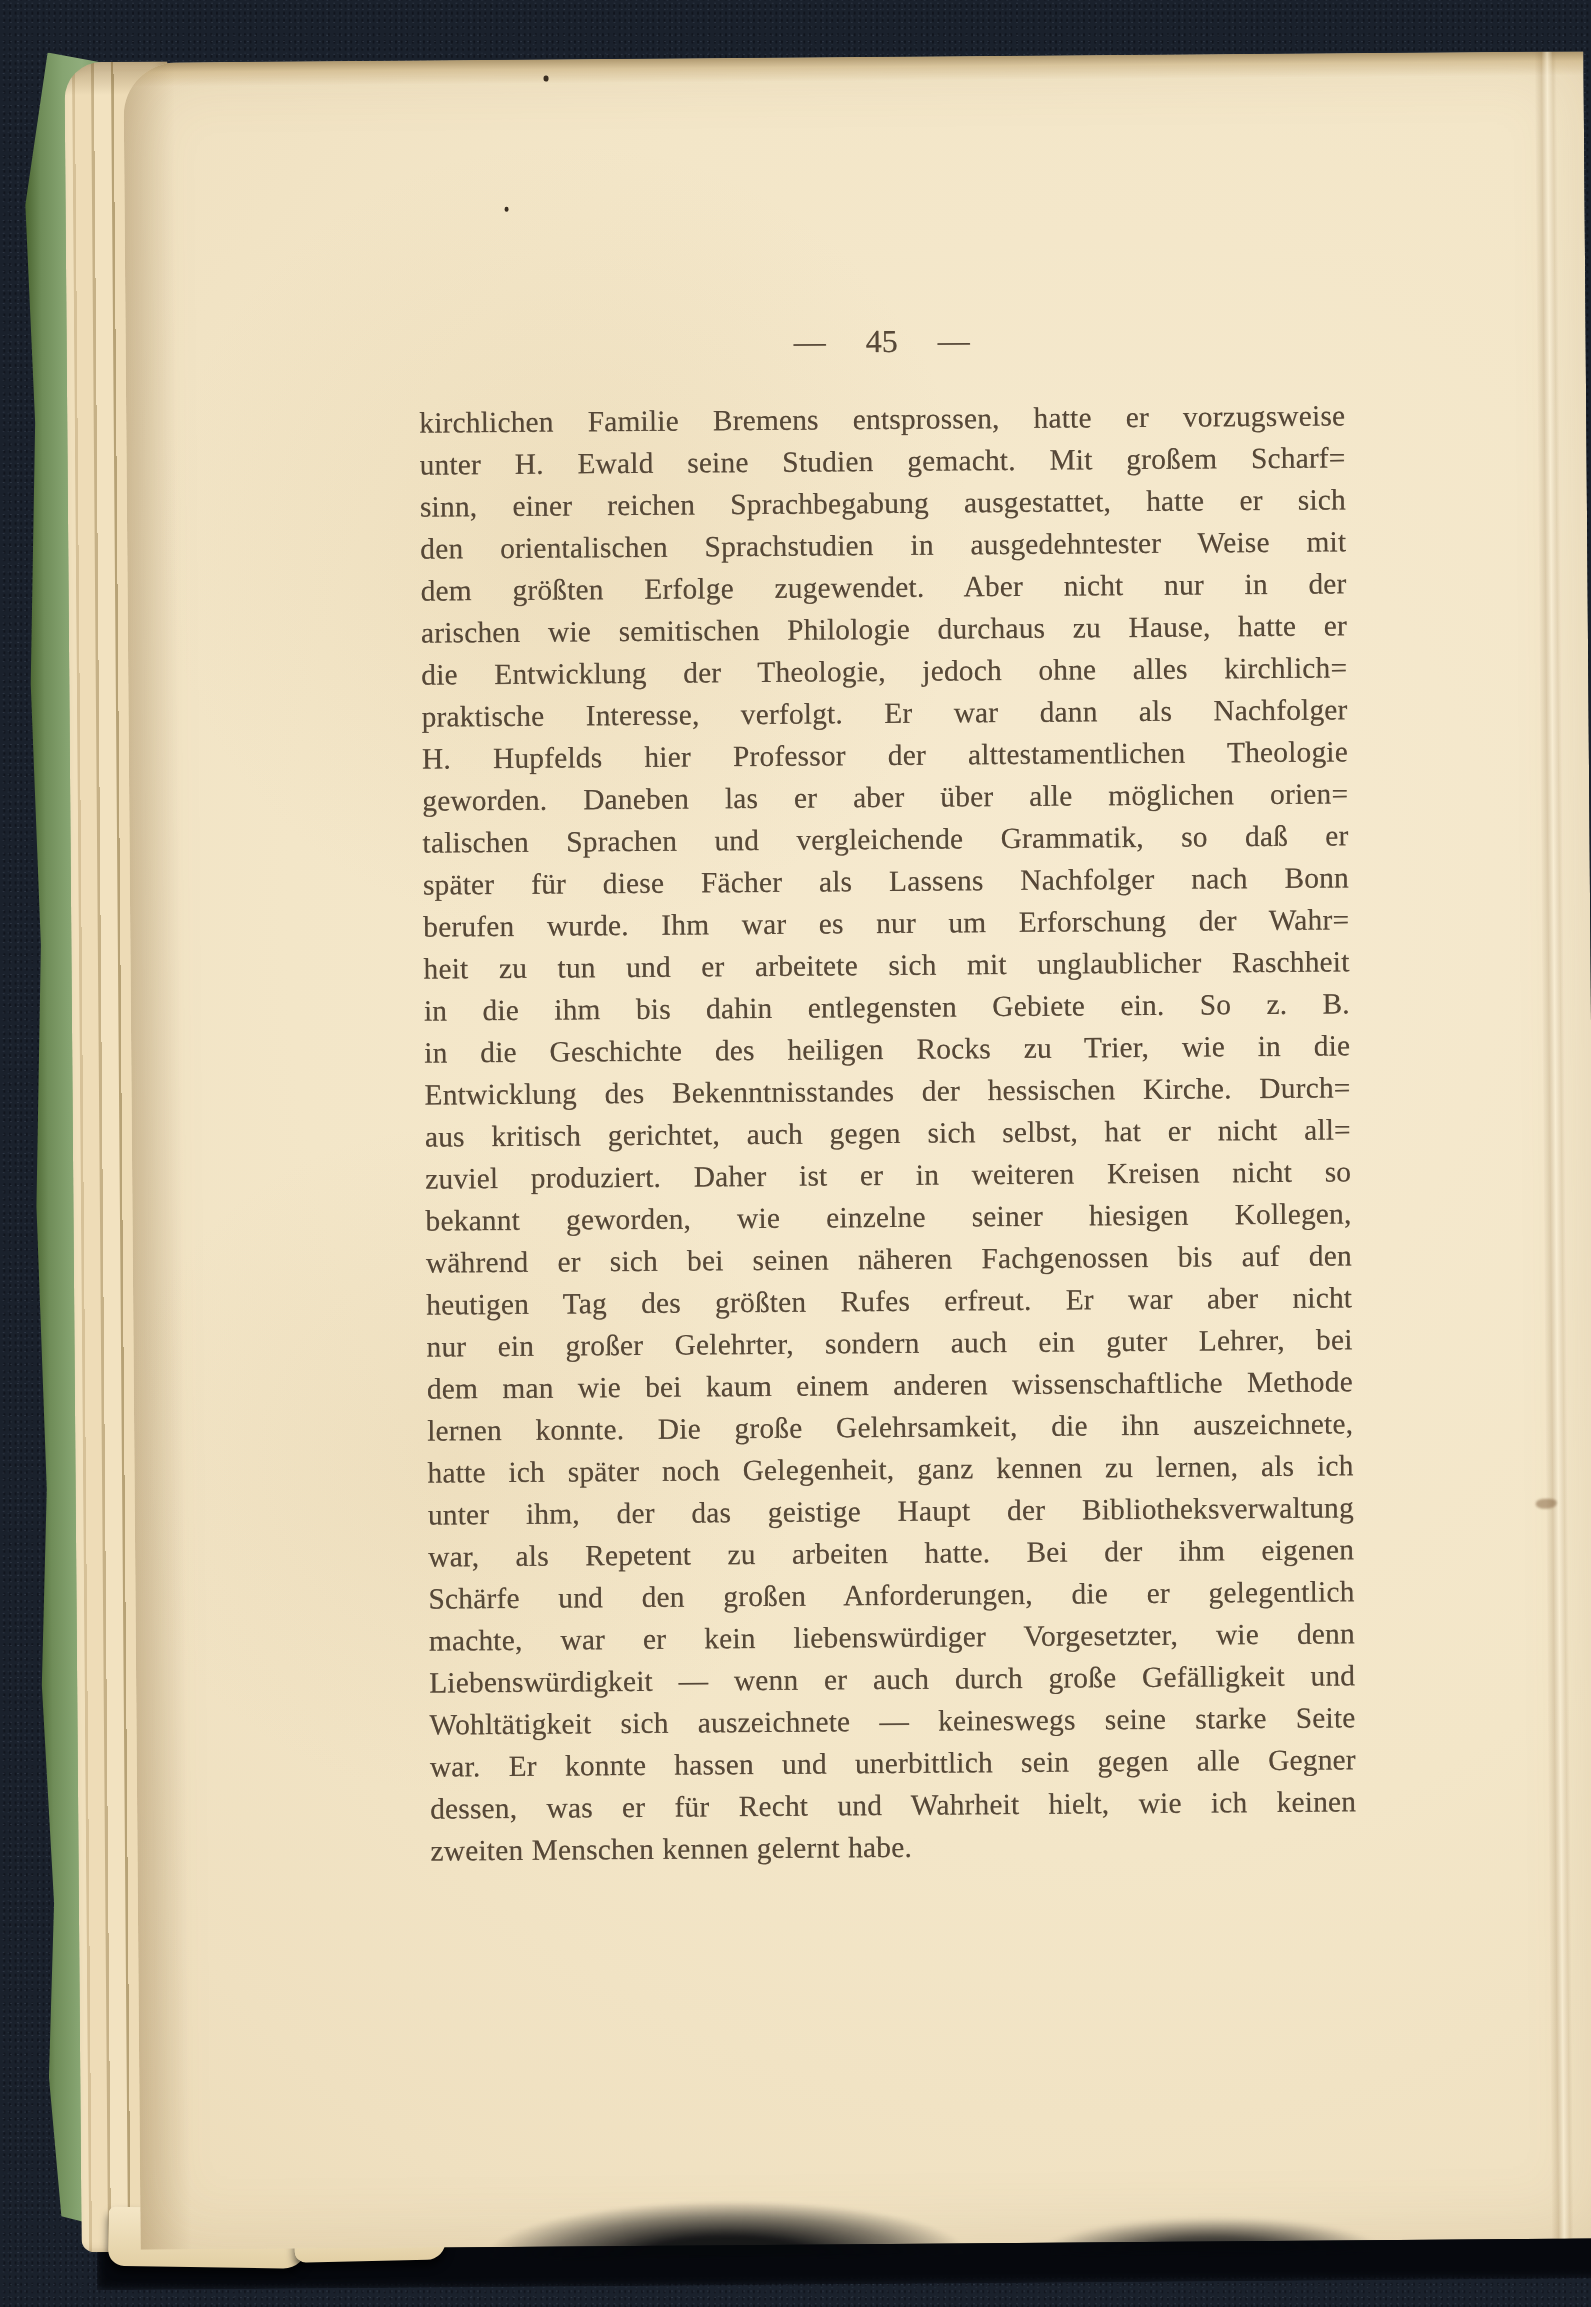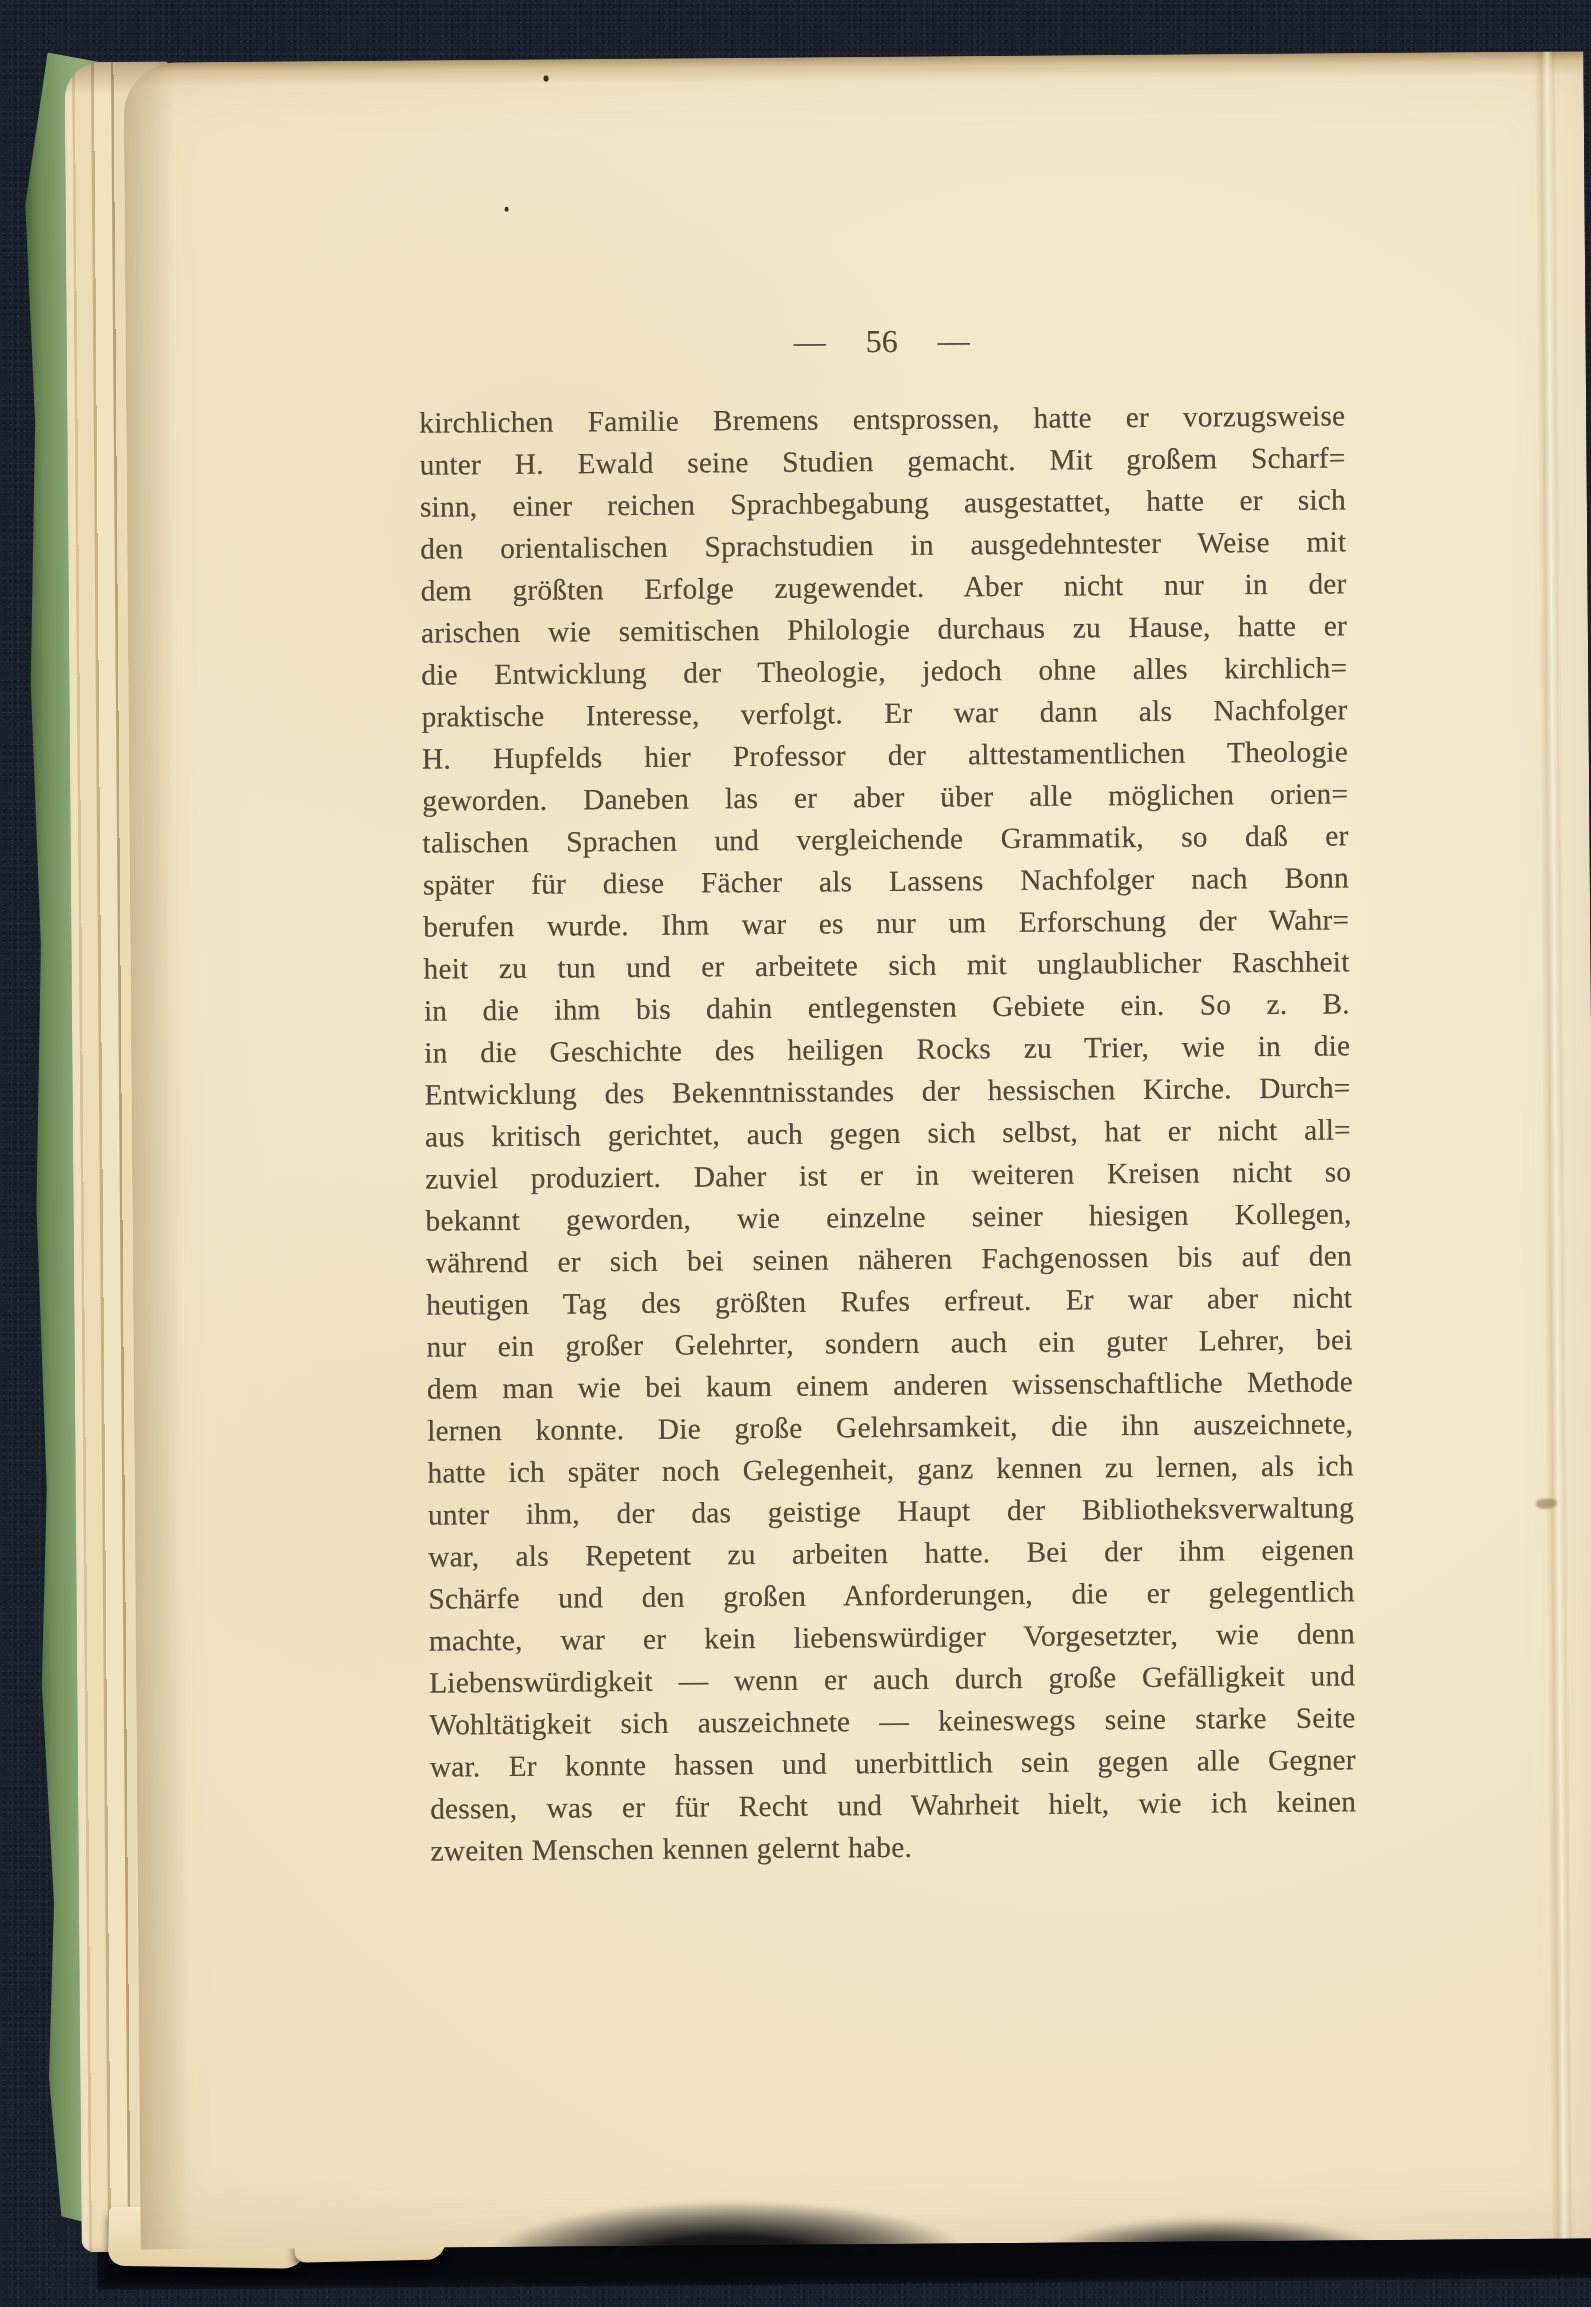--- a/index.html
+++ b/index.html
@@ -114,21 +114,21 @@
       <div class="top-edge"></div>
       <div class="left-edge-shade"></div>
       <div class="right-crease"></div>
       <div class="tear-mark"></div>
       <div class="speck speck-1"></div>
       <div class="speck speck-2"></div>
 
       <div class="content">
         <div class="page-header">
           <span class="dash">—</span>
-          <span class="num">56</span>
+          <span class="num">45</span>
           <span class="dash">—</span>
         </div>
 
         <div class="body-text">
             <div class="line">kirchlichen Familie Bremens entsprossen, hatte er vorzugsweise</div>
             <div class="line">unter H. Ewald seine Studien gemacht. Mit großem Scharf=</div>
             <div class="line">sinn, einer reichen Sprachbegabung ausgestattet, hatte er sich</div>
             <div class="line">den orientalischen Sprachstudien in ausgedehntester Weise mit</div>
             <div class="line">dem größten Erfolge zugewendet. Aber nicht nur in der</div>
             <div class="line">arischen wie semitischen Philologie durchaus zu Hause, hatte er</div>

